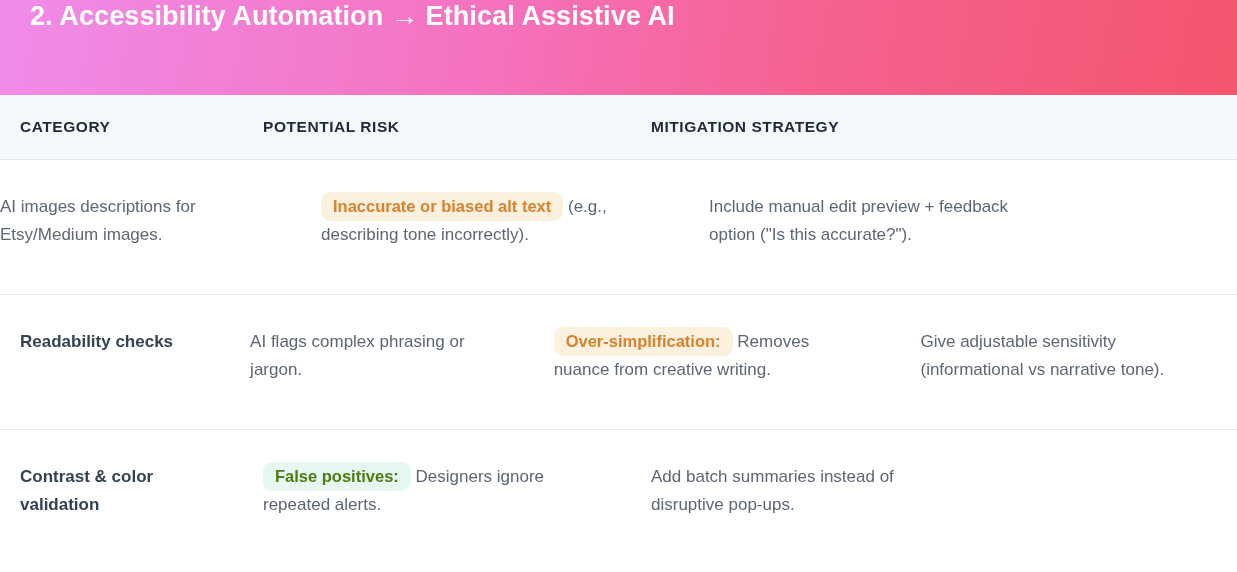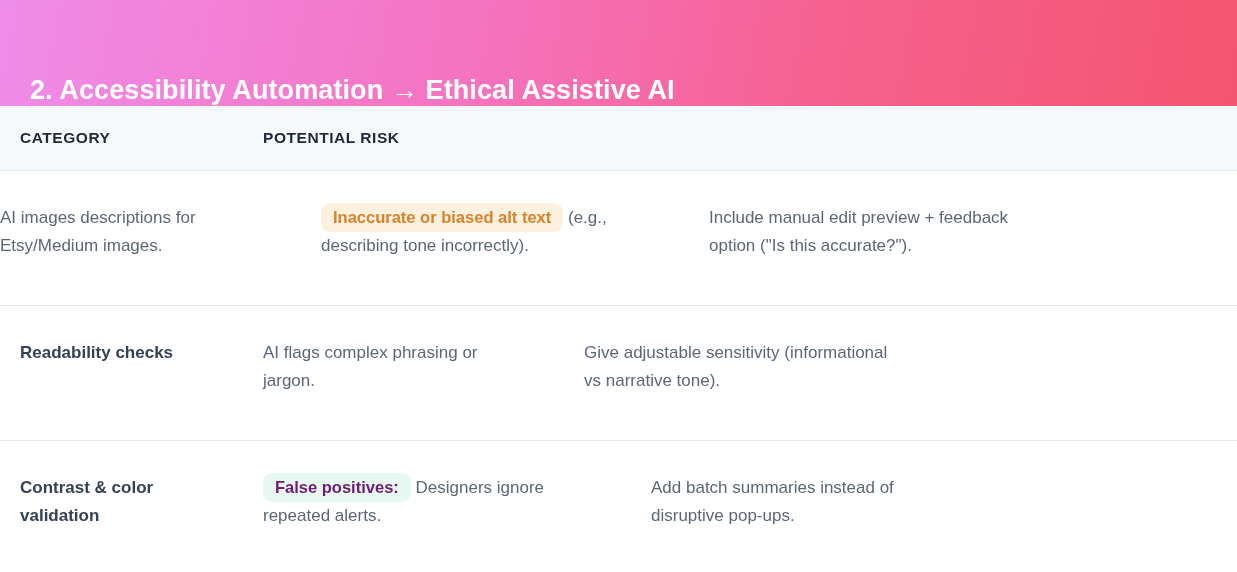--- a/index.html
+++ b/index.html
@@ -11,24 +11,24 @@
   body {
     width: 1237px;
     height: 572px;
     overflow: hidden;
     font-family: "Liberation Sans", sans-serif;
     -webkit-font-smoothing: antialiased;
   }
 
   
   .banner {
-    height: 106px;
+    height: 95px;
     background: linear-gradient(100deg, #ef8ce9 0%, #f573c0 38%, #f66190 66%, #f4556e 100%);
     display: flex;
-    align-items: flex-end;
+    align-items: flex-start;
     padding: 0 0 0 30px;
     box-sizing: border-box;
   }
   .banner-title {
     color: #ffffff;
     font-size: 27px;
     font-weight: bold;
     letter-spacing: 0.1px;
     line-height: 1.2;
     white-space: nowrap;
@@ -102,53 +102,57 @@
     font-size: 16.5px;
     box-decoration-break: clone;
     -webkit-box-decoration-break: clone;
   }
   .chip-orange {
     background: #fcf1df;
     color: #d9822b;
   }
   .chip-green {
     background: #e7f8f1;
-    color: #701a75;
+    color: #4d7c0f;
   }
   .risk-rest {
     color: #5c6775;
   }
 </style>
 </head>
 <body>
 
 <div class="banner">
   <div class="banner-title">2. Accessibility Automation → Ethical Assistive AI</div>
 </div>
 
 <div class="table">
 
   <div class="row thead">
     <div class="th c1">CATEGORY</div>
     <div class="th c3">POTENTIAL RISK</div>
+    <div class="th c4">MITIGATION STRATEGY</div>
   </div>
 
   <div class="row tbody-row">
     <div class="td c2 desc">AI images descriptions for Etsy/Medium images.</div>
     <div class="td c3 risk">
       <span class="chip chip-orange">Inaccurate or biased alt text</span><span class="risk-rest"> (e.g., describing tone incorrectly).</span>
     </div>
     <div class="td c4 mitigation">Include manual edit preview + feedback option ("Is this accurate?").</div>
   </div>
 
   <div class="row tbody-row">
     <div class="td c1">
       <span class="cat-name">Readability checks</span>
     </div>
     <div class="td c2 desc">AI flags complex phrasing or jargon.</div>
+    <div class="td c3 risk">
+      <span class="chip chip-orange">Over-simplification:</span><span class="risk-rest"> Removes nuance from creative writing.</span>
+    </div>
     <div class="td c4 mitigation">Give adjustable sensitivity (informational vs narrative tone).</div>
   </div>
 
   <div class="row tbody-row last">
     <div class="td c1">
       <span class="cat-name">Contrast &amp; color validation</span>
     </div>
     <div class="td c3 risk">
       <span class="chip chip-green">False positives:</span><span class="risk-rest"> Designers ignore repeated alerts.</span>
     </div>

